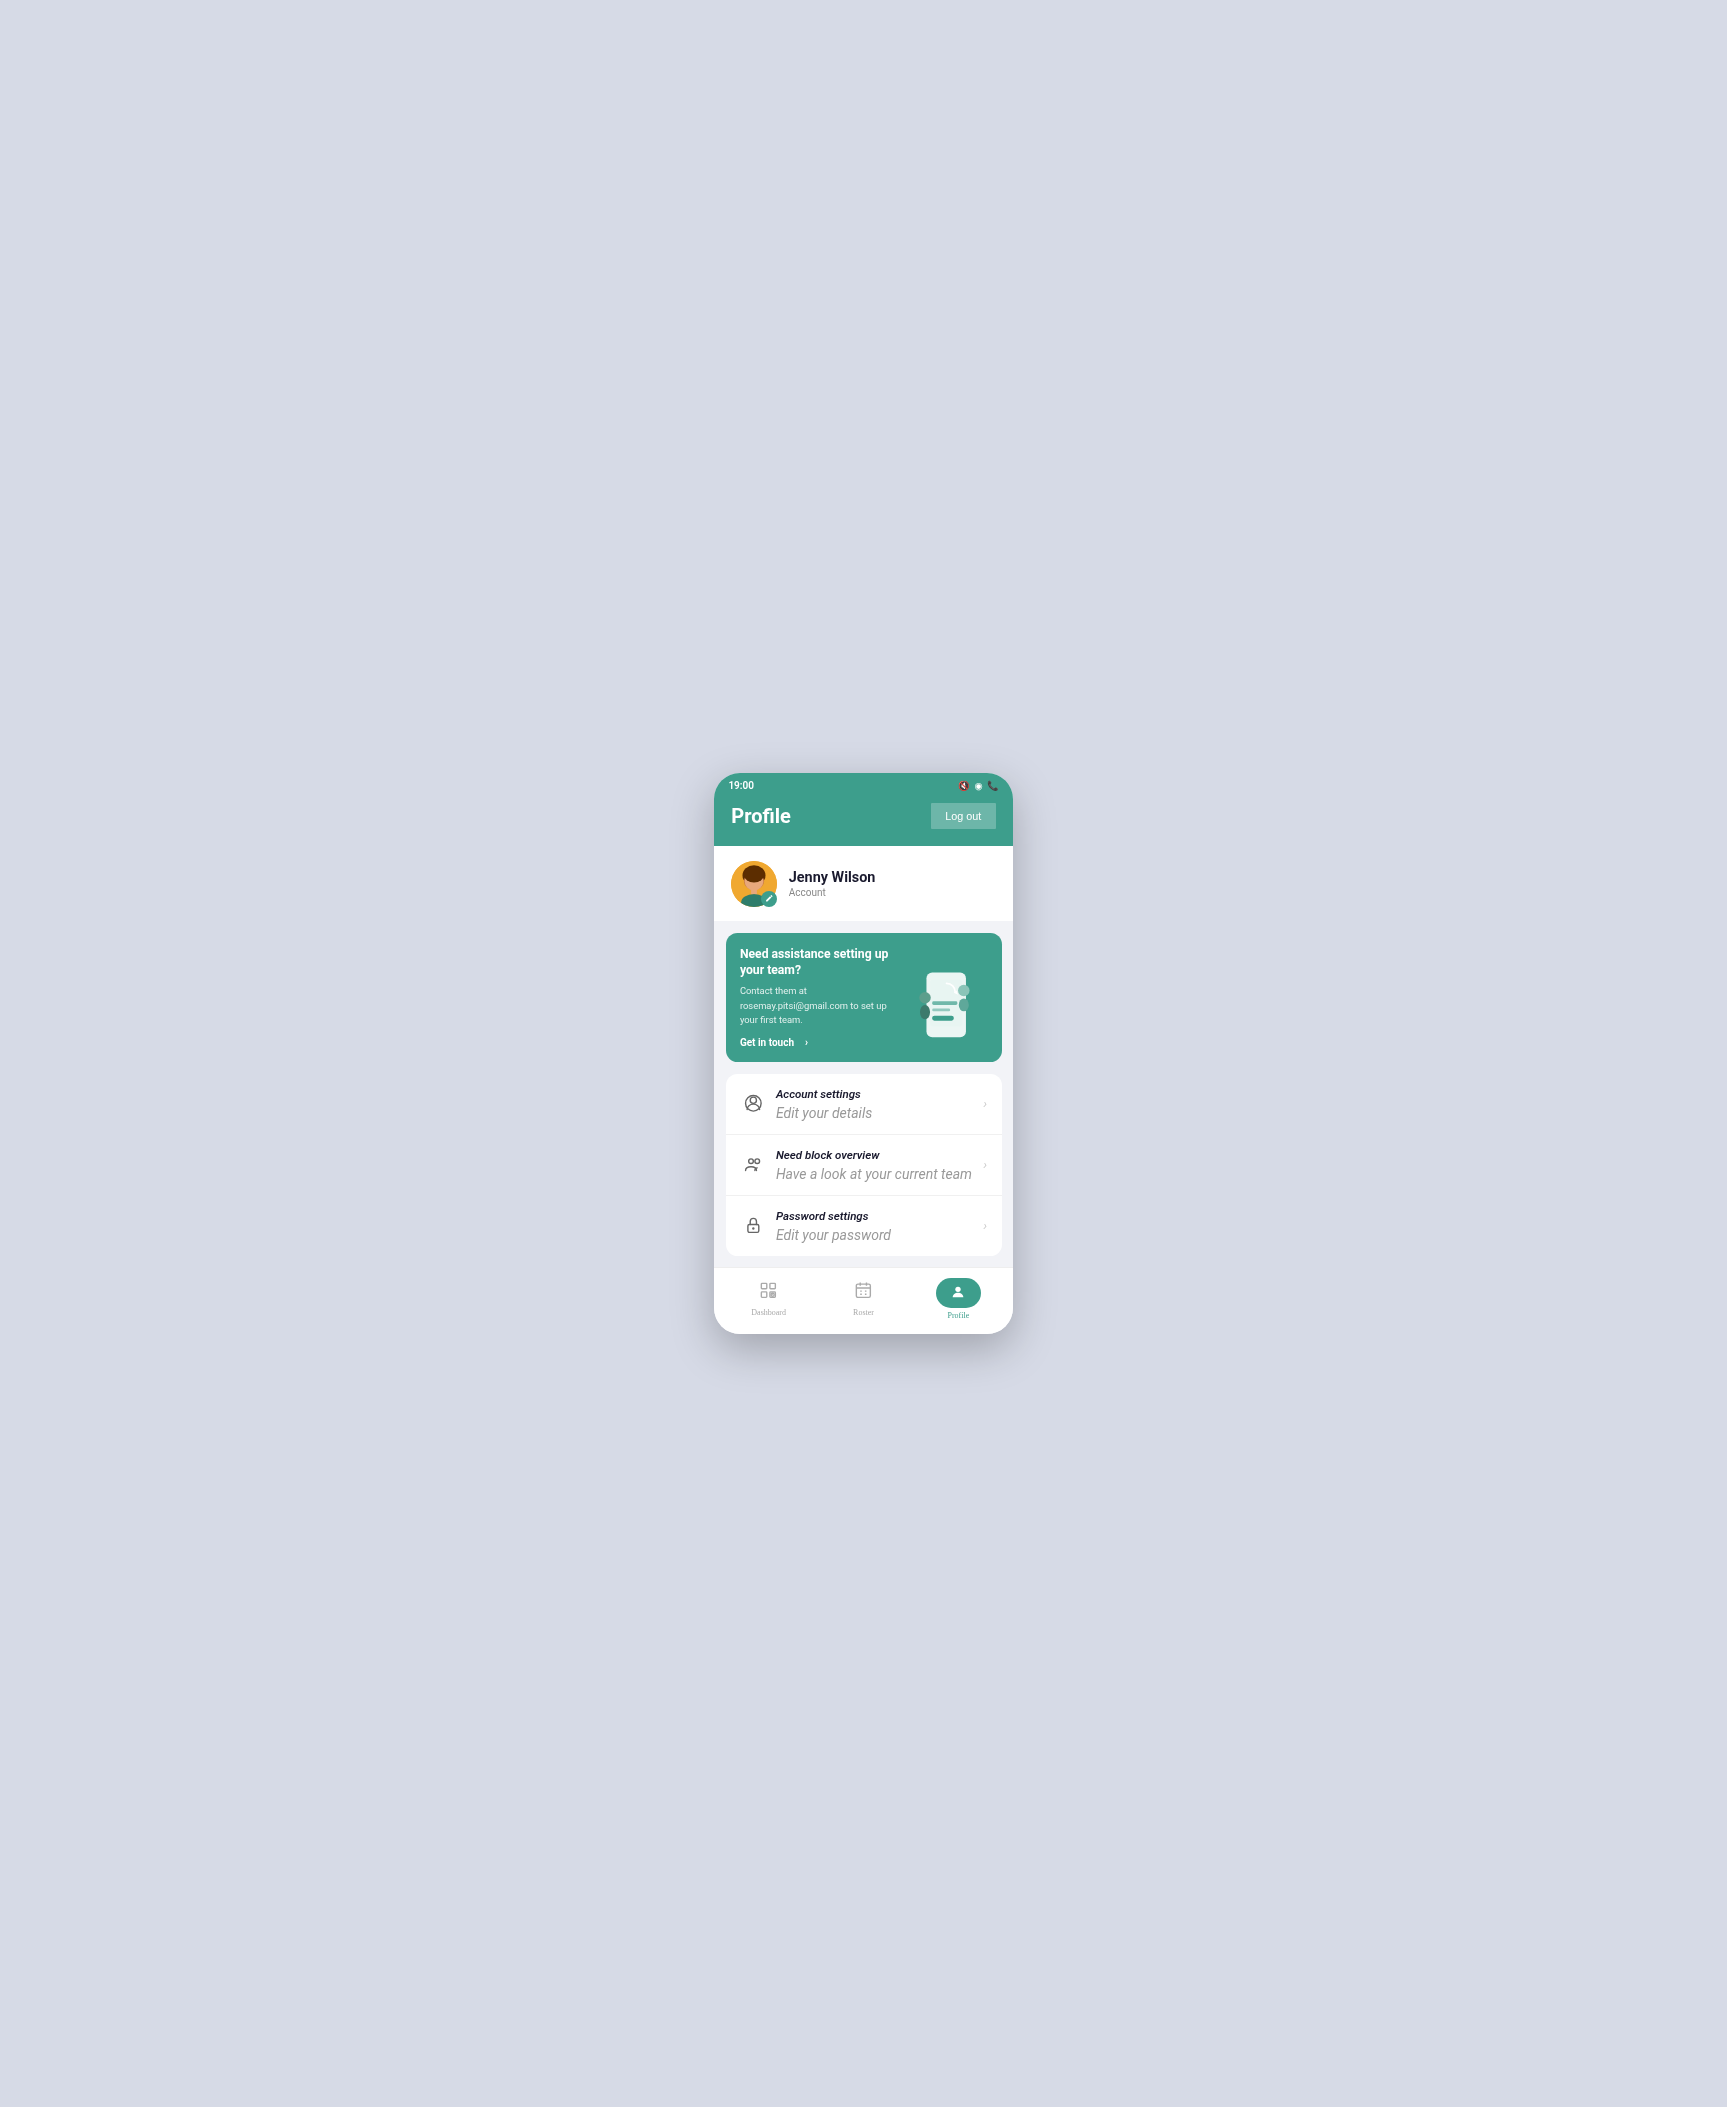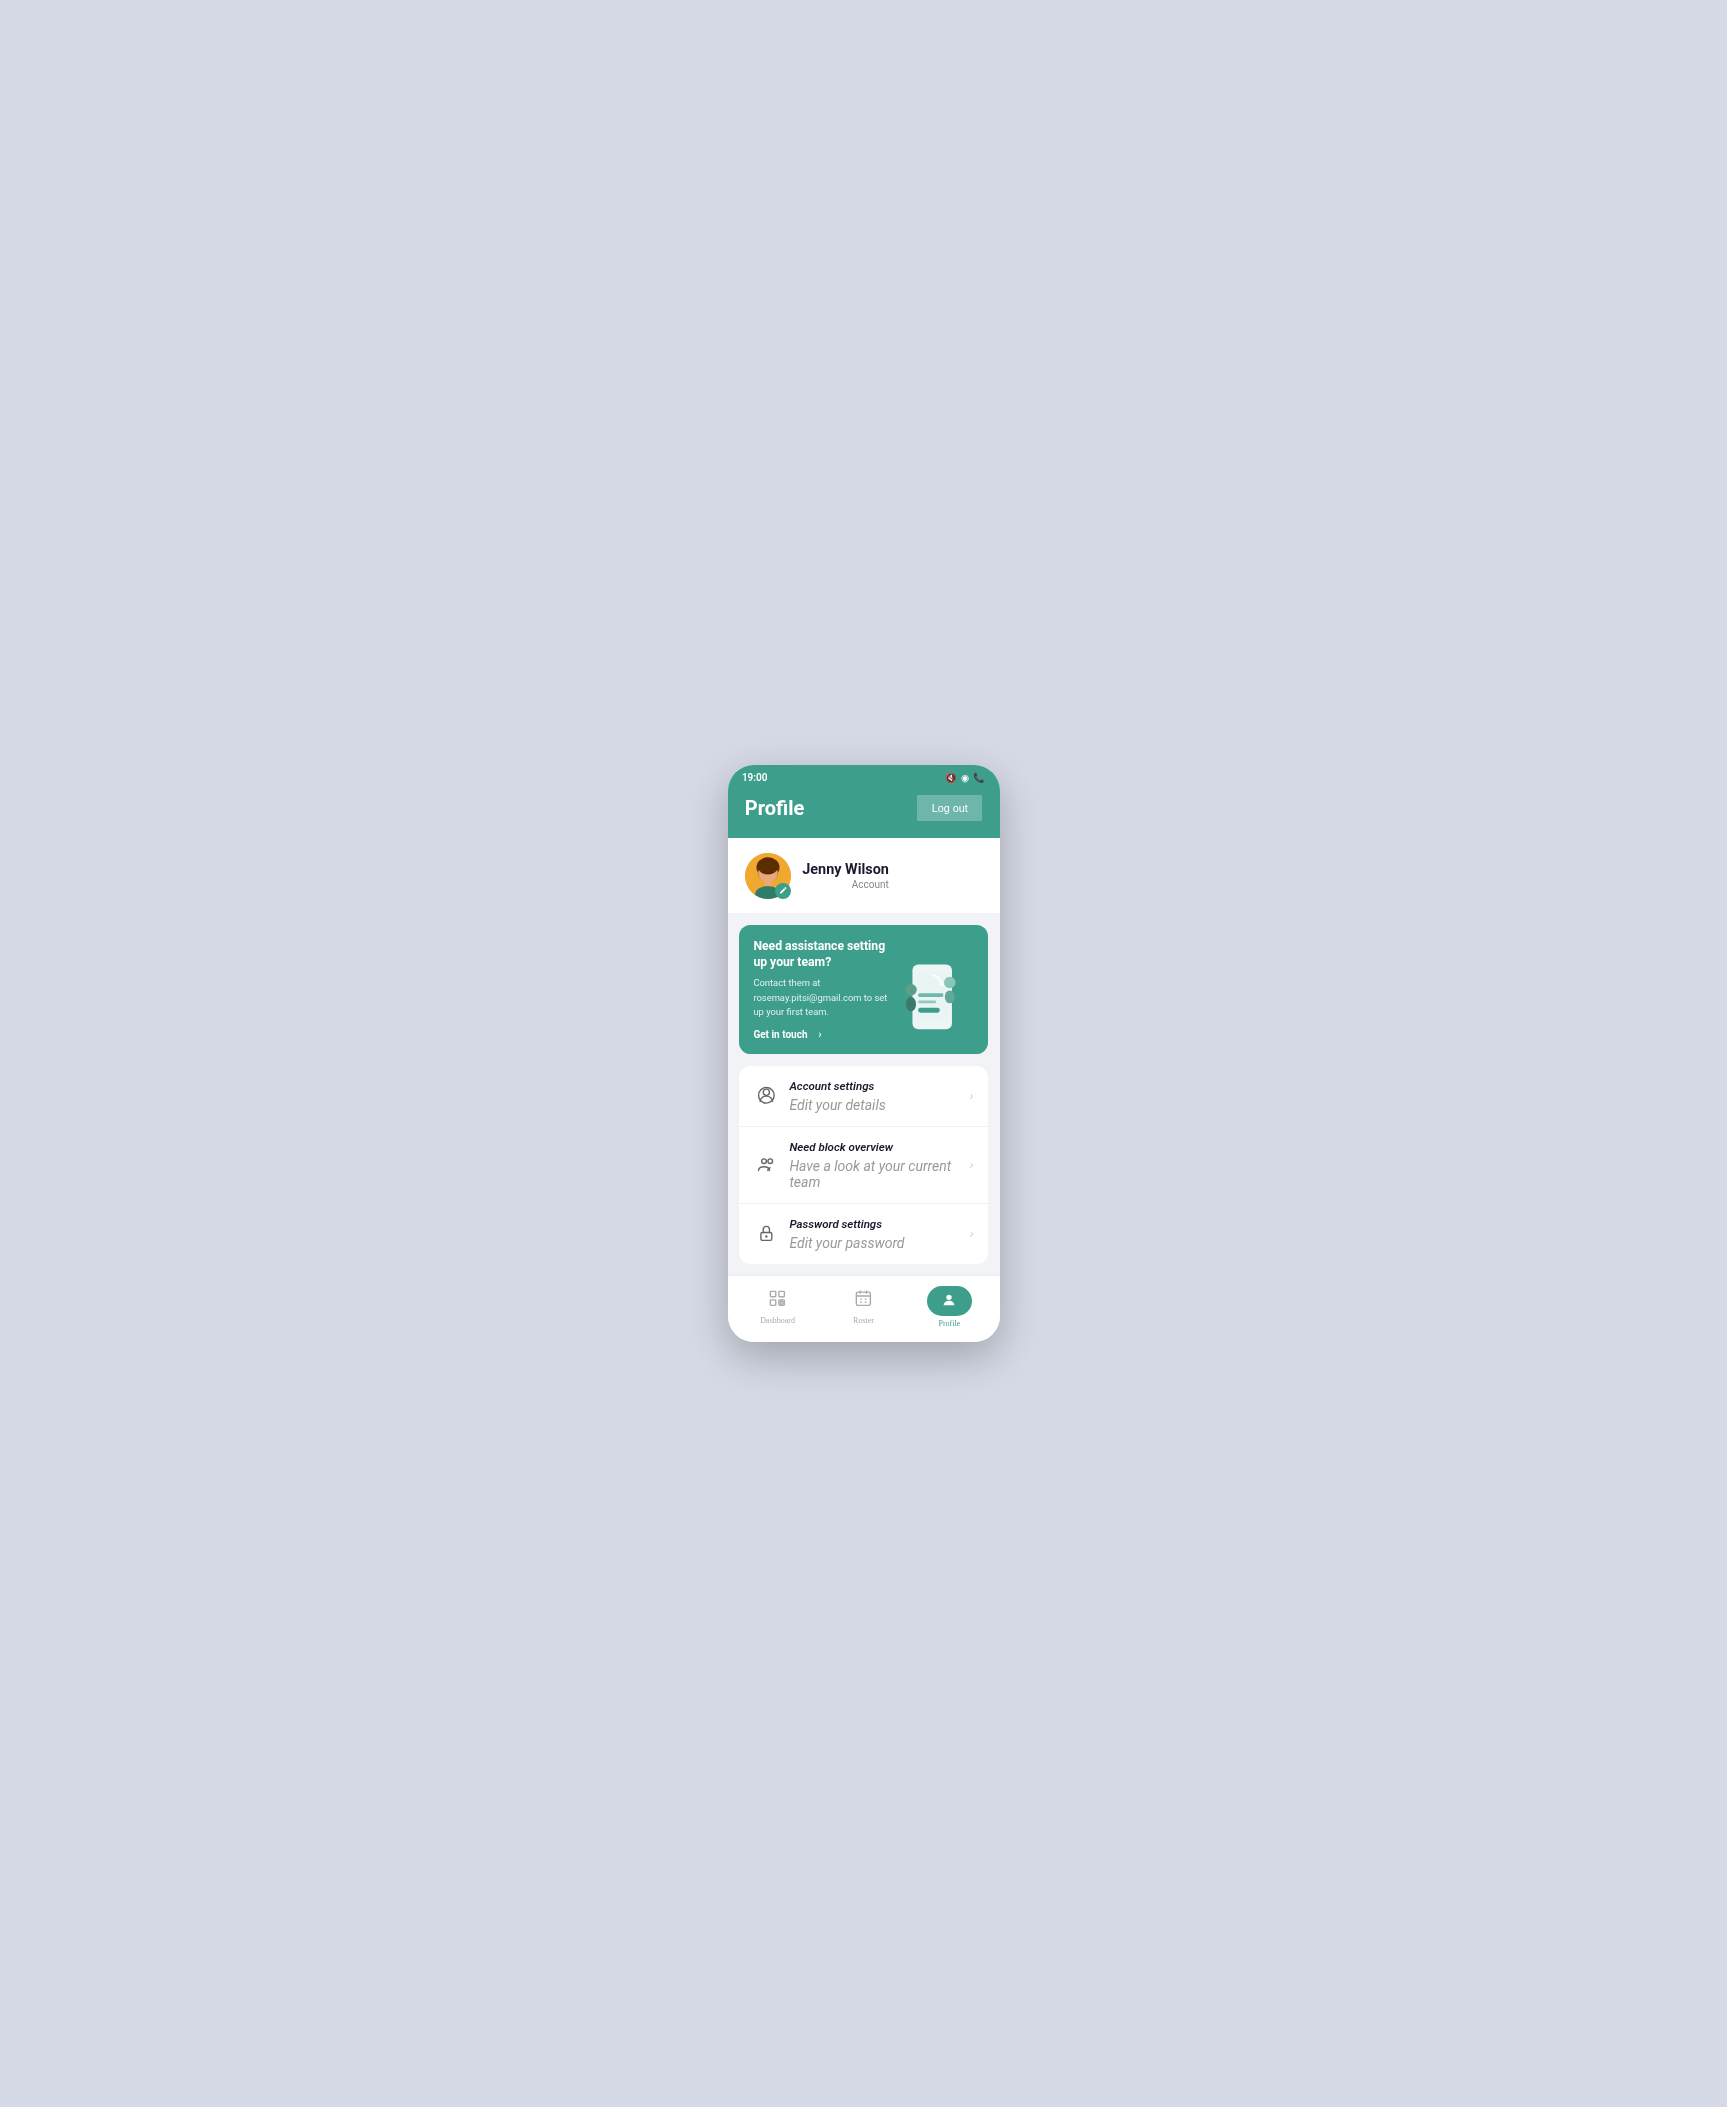--- a/index.html
+++ b/index.html
@@ -8,21 +8,21 @@
       background-color: #d6dae6;
       min-height: 100vh;
       display: flex;
       align-items: center;
       justify-content: center;
       font-family: -apple-system, BlinkMacSystemFont, 'Segoe UI', Roboto, sans-serif;
       padding: 29px 14.4px;
     }
 
     .phone-wrapper {
-      width: 272px;
+      width: 299px;
       background: #f2f3f7;
       border-radius: 26px;
       overflow: hidden;
       box-shadow: 0 14.4px 43px rgba(0,0,0,0.25);
     }
 
     
     .status-bar {
       background: #3d9e8c;
       display: flex;
@@ -78,21 +78,20 @@
     }
 
     
     .profile-card {
       background: white;
       margin: 0;
       padding: 14.4px 17.3px;
       display: flex;
       align-items: center;
       gap: 11.5px;
-      text-align: right;
     }
 
     .avatar-wrapper {
       position: relative;
       width: 46px;
       height: 46px;
       flex-shrink: 0;
     }
 
     .avatar-circle {

